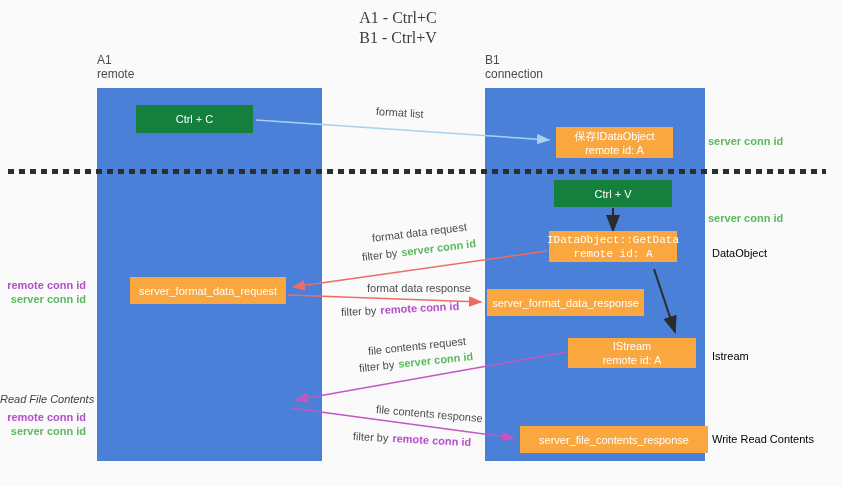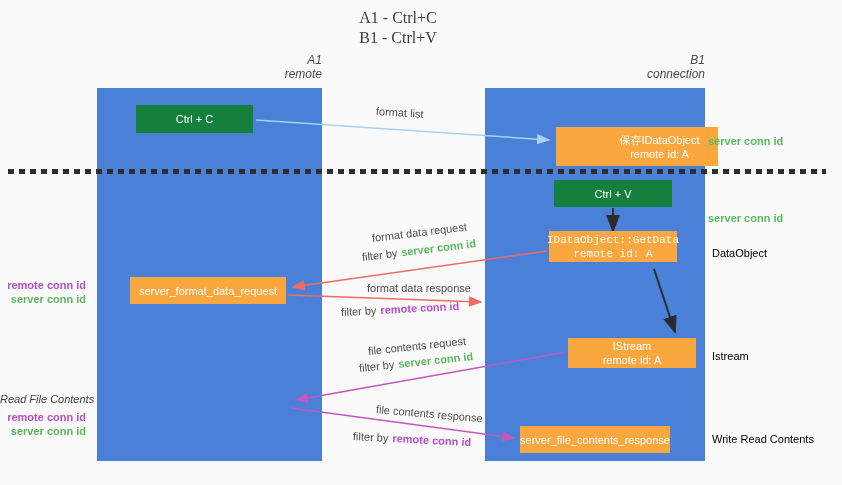--- a/index.html
+++ b/index.html
@@ -15,22 +15,22 @@
   }
   .abs{position:absolute;}
   .title{
     left:298px;top:8px;width:200px;
     text-align:center;
     font-size:16px;line-height:20px;
     color:#3d3d3d;
     font-family:Liberation Serif, serif;
   }
   .col-header{
-    top:53px;text-align:right;
-    font-size:12px;line-height:14px;color:#4a4a4a;font-style:italic;
+    top:53px;text-align:left;
+    font-size:12px;line-height:14px;color:#4a4a4a;
   }
   .col{
     top:88px;height:373px;
     background:#4b80d8;
   }
   .divider{
     left:8px;top:169px;width:818px;height:5px;
     background:repeating-linear-gradient(to right,#2d2d2d 0 6px,transparent 6px 11px);
   }
   .node{
@@ -102,46 +102,49 @@
     <line x1="288" y1="295" x2="481" y2="302" stroke="#ed6c64" stroke-width="1.5" marker-end="url(#m-red)"></line>
     <line x1="654" y1="269" x2="675" y2="332" stroke="#2b2b2b" stroke-width="2" marker-end="url(#m-black)"></line>
     <line x1="566" y1="352" x2="296" y2="400" stroke="#c257c2" stroke-width="1.5" marker-end="url(#m-magenta)"></line>
     <line x1="291" y1="408" x2="514" y2="438" stroke="#c257c2" stroke-width="1.5" marker-end="url(#m-magenta)"></line>
   </svg>
 
   <div class="abs node green" style="left:136px;top:105px;width:117px;height:28px;">
     <div>Ctrl + C</div>
   </div>
 
-  <div class="abs node orange" style="left:556px;top:127px;width:117px;height:39px;padding-left:45px;">
+  <div class="abs node orange" style="left:556px;top:127px;width:117px;height:31px;">
     <div>保存IDataObject</div>
     <div>remote id: A</div>
   </div>
 
   <div class="abs node green" style="left:554px;top:180px;width:118px;height:27px;">
     <div>Ctrl + V</div>
   </div>
 
   <div class="abs node orange" style="left:549px;top:231px;width:128px;height:31px;font-family:Liberation Mono, monospace;">
     <div>IDataObject::GetData</div>
     <div>remote id: A</div>
   </div>
 
   <div class="abs node orange" style="left:130px;top:277px;width:156px;height:27px;">
     <div>server_format_data_request</div>
   </div>
 
+  <div class="abs node orange" style="left:487px;top:289px;width:157px;height:27px;">
+    <div>server_format_data_response</div>
+  </div>
 
   <div class="abs node orange" style="left:568px;top:338px;width:128px;height:30px;">
     <div>IStream</div>
     <div>remote id: A</div>
   </div>
 
 
-  <div class="abs node orange" style="left:520px;top:426px;width:150px;height:27px;">
+  <div class="abs node orange" style="left:520px;top:426px;width:188px;height:27px;">
     <div>server_file_contents_response</div>
   </div>
 
   <div class="abs flabel" style="left:376px;top:105px;transform:rotate(3.5deg);">format list</div>
 
   <div class="abs flabel" style="left:372px;top:232px;transform:rotate(-7deg);">format data request</div>
   <div class="abs flabel two-tone" style="left:362px;top:251px;transform:rotate(-7deg);">
     <span class="w1">filter by</span><span class="conn-green">server conn id</span>
   </div>
 

